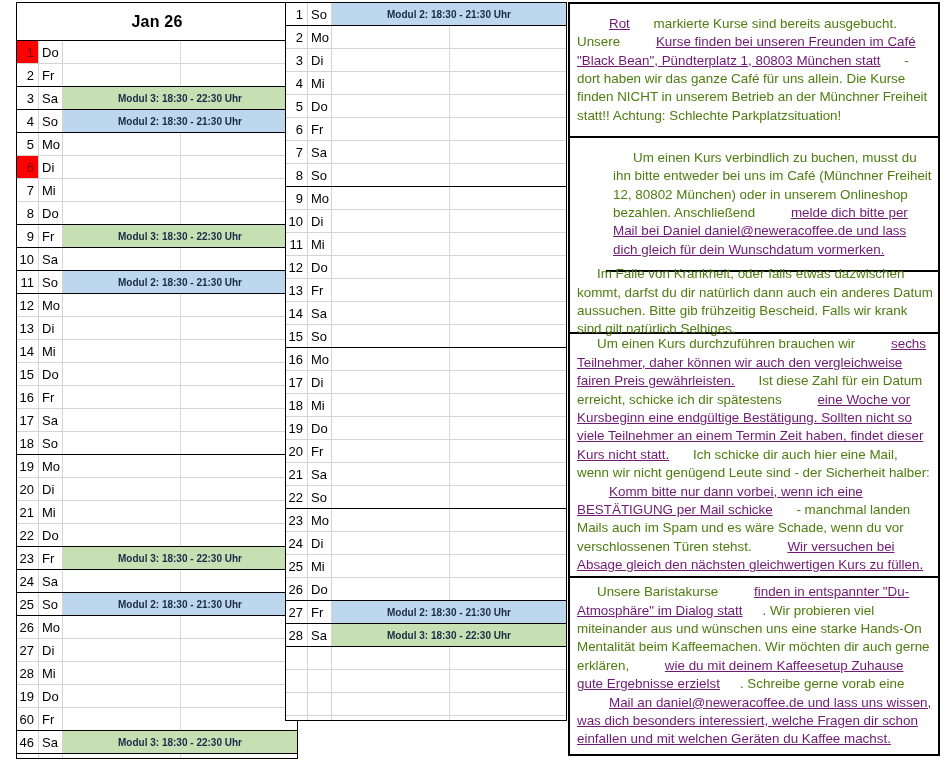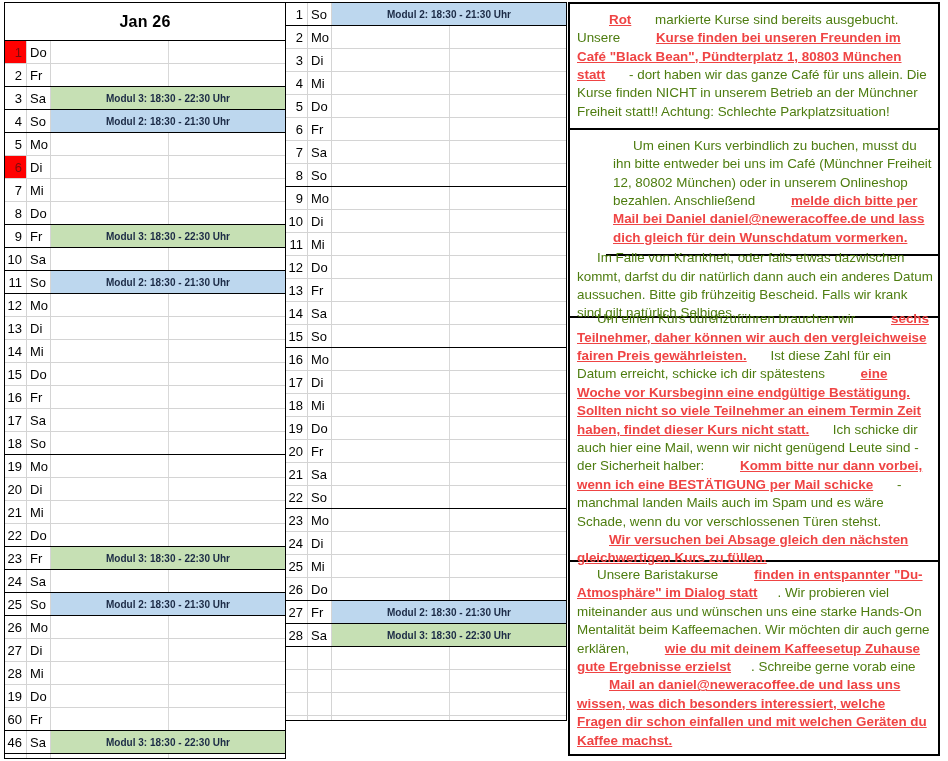--- a/index.html
+++ b/index.html
@@ -51,29 +51,29 @@
     display:flex;flex-direction:column;
   }
   .block{
     box-sizing:border-box;border-bottom:2px solid #000;
     padding:4px 5px 4px 7px;
     display:flex;flex-direction:column;justify-content:center;
     font-size:13.4px;line-height:18.4px;color:#000;
   }
   .block:last-child{border-bottom:none;flex:1;}
   .block p{margin:0;}
-  .block .r{color:#ef4444;font-weight:bold;text-decoration:underline;padding-left:32px;}
+  .block .r{color:#701a75;font-weight:normal;text-decoration:underline;padding-left:32px;}
   .block .n{color:#4d7c0f;padding-left:20px;}
 </style>
 </head>
 <body>
 
 <div class="sheet">
 
-  <section class="cal" style="left:4px;width:282px;">
+  <section class="cal" style="left:16px;width:282px;">
     <div class="cal-header">
       <span>Jan 26</span>
     </div>
     <div class="rows">
         <div class="row">
           <div class="c num red" style="background: rgb(255, 0, 0); color: rgb(122, 12, 12);">1</div>
           <div class="c wd">Do</div>
           <div class="c ev">
             <div class="split"></div>
           </div>

